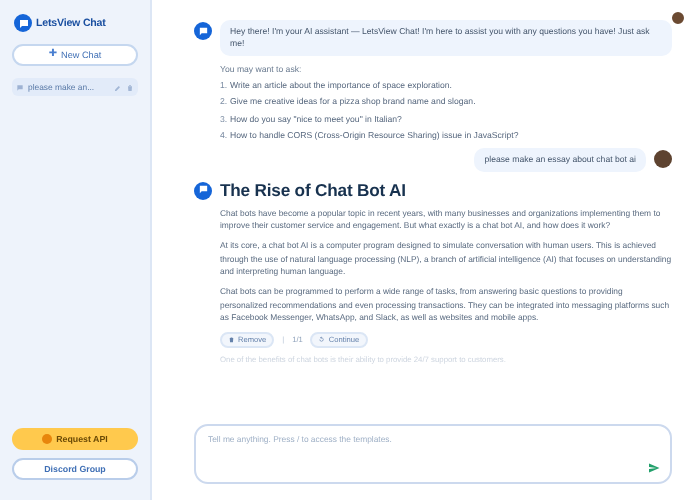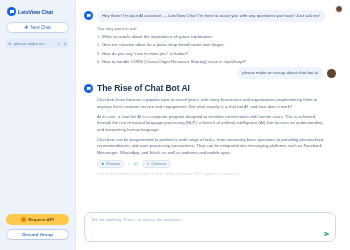--- a/index.html
+++ b/index.html
@@ -67,21 +67,21 @@
     background: #e8860c; flex: none;
   }
   .side-btn.discord {
     background: #ffffff; border: 1px solid #b9cdea;
   }
   .side-btn.discord .label { font-size: 4.4px; color: #3f6fb5; font-weight: bold; }
 
   
   .main {
     flex: 1; height: 250px; position: relative;
-    background: #ffffff; display: flex; flex-direction: column;
+    background: #ffffff; display: flex; flex-direction: column; padding-left: 13px;
   }
   .top-avatar {
     position: absolute; top: 5px; right: 7px;
     width: 8px; height: 8px; border-radius: 50%;
     background: #6b4a32; z-index: 5;
     border: 1px solid #fff;
   }
   .convo {
     flex: 1; overflow: hidden;
     padding: 10px 14px 0 8px;

